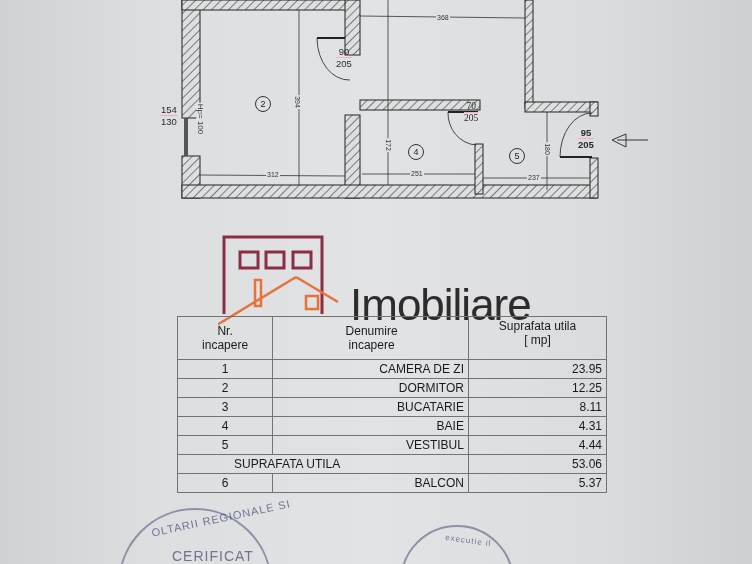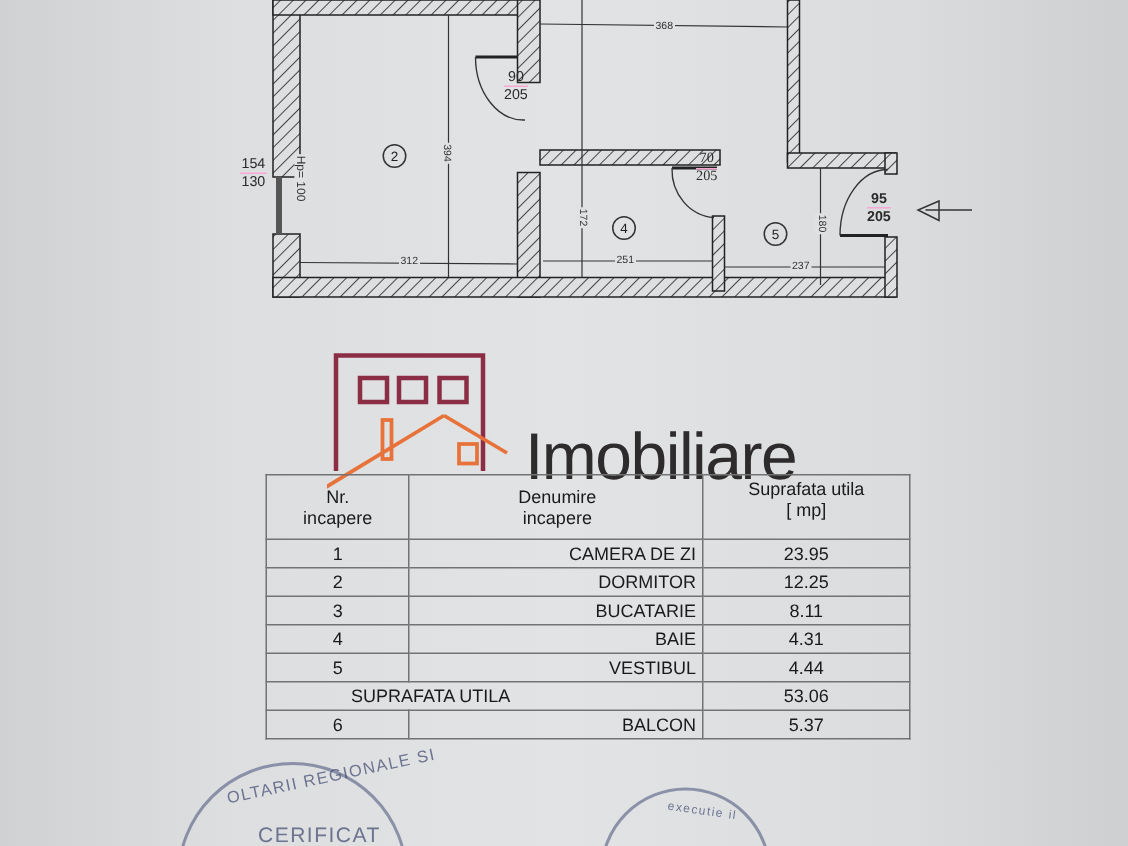--- a/index.html
+++ b/index.html
@@ -25,21 +25,21 @@
 
   table.rooms {
     position:absolute; left:177px; top:316px; width:430px;
     border-collapse:collapse; font-size:12px; color:#1a1a1a;
   }
   table.rooms td { border:1px solid #737373; padding:0 4px; height:18px; line-height:17px; }
   table.rooms tr.head td { height:40px; font-size:12px; text-align:center; line-height:14px; vertical-align:middle; }
   table.rooms tr.head td.h-area { vertical-align:top; padding-top:2px; }
   td.c-nr { width:80px; text-align:center; }
   td.c-name { width:172px; text-align:right; padding-left:6px !important; }
-  td.c-area { width:120px; text-align:center; }
+  td.c-area { width:120px; text-align:right; }
   td.c-sum { text-align:left; padding-left:56px !important; }
   tr.footer td { height:40px; vertical-align:top; padding-top:4px; text-align:center; line-height:18px; }
 
   .stamp { position:absolute; border:2px solid rgba(70,80,120,0.55); border-radius:50%; }
   .stamp-text { position:absolute; font-size:11px; color:rgba(60,70,110,0.7); letter-spacing:1px; }
 </style>
 </head>
 <body>
 
 <div class="plan">

